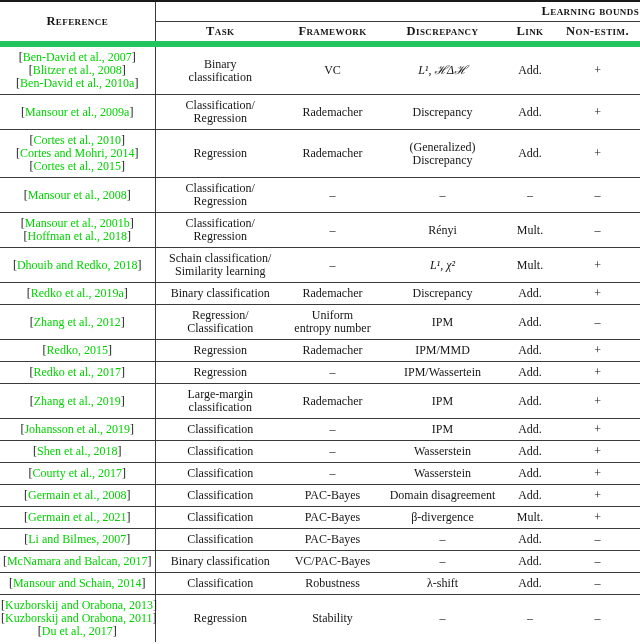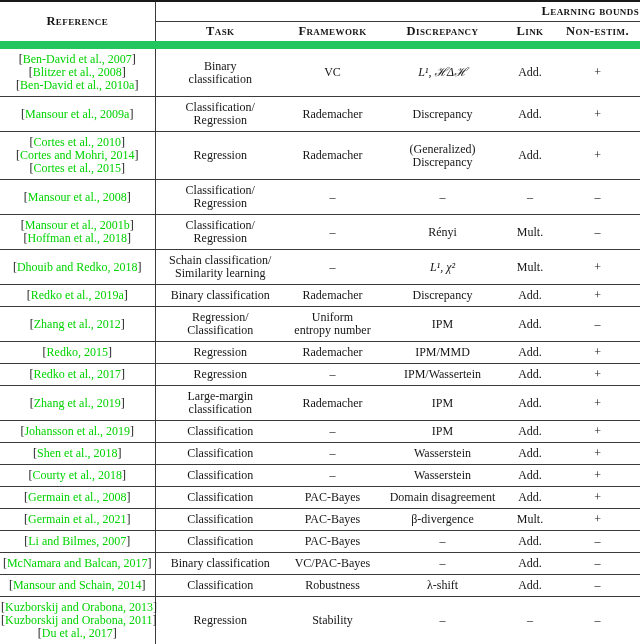--- a/index.html
+++ b/index.html
@@ -35,21 +35,21 @@
     padding: 4px 1px;
     overflow: visible;
   }
   thead th {
     font-variant: small-caps;
     font-weight: bold;
     font-size: 12.5px;
     letter-spacing: 0.4px;
     padding: 3px 1px;
   }
-  thead { border-bottom: 8px solid #22c55e; padding-left: 42px; }
+  thead { border-bottom: 6px solid #22c55e; padding-left: 42px; }
   th.group-header { border-bottom: 1px solid #3a3a3a; text-align: right; }
   .vline { border-right: 1px solid #3a3a3a; }
 
   tbody td { border-top: 1px solid #3a3a3a; }
   tbody tr:first-child td { border-top: none; }
 
   .cite { white-space: nowrap; }
   .cite .cite-text { color: var(--cite-green, #00d300); text-align: right; }
   .cite .bracket { color: #151515; }
 
@@ -299,21 +299,21 @@
           <div class="cell-line">–</div>
         </td>
         <td>
           <div class="cell-line">Wasserstein</div>
         </td>
         <td>Add.</td>
         <td>+</td>
       </tr>
       <tr>
         <td class="vline">
-          <div class="cite"><span class="bracket">[</span><span class="cite-text">Courty et al., 2018</span><span class="bracket">]</span></div>
+          <div class="cite"><span class="bracket">[</span><span class="cite-text">Courty et al., 2017</span><span class="bracket">]</span></div>
         </td>
         <td>
           <div class="cell-line">Classification</div>
         </td>
         <td>
           <div class="cell-line">–</div>
         </td>
         <td>
           <div class="cell-line">Wasserstein</div>
         </td>

